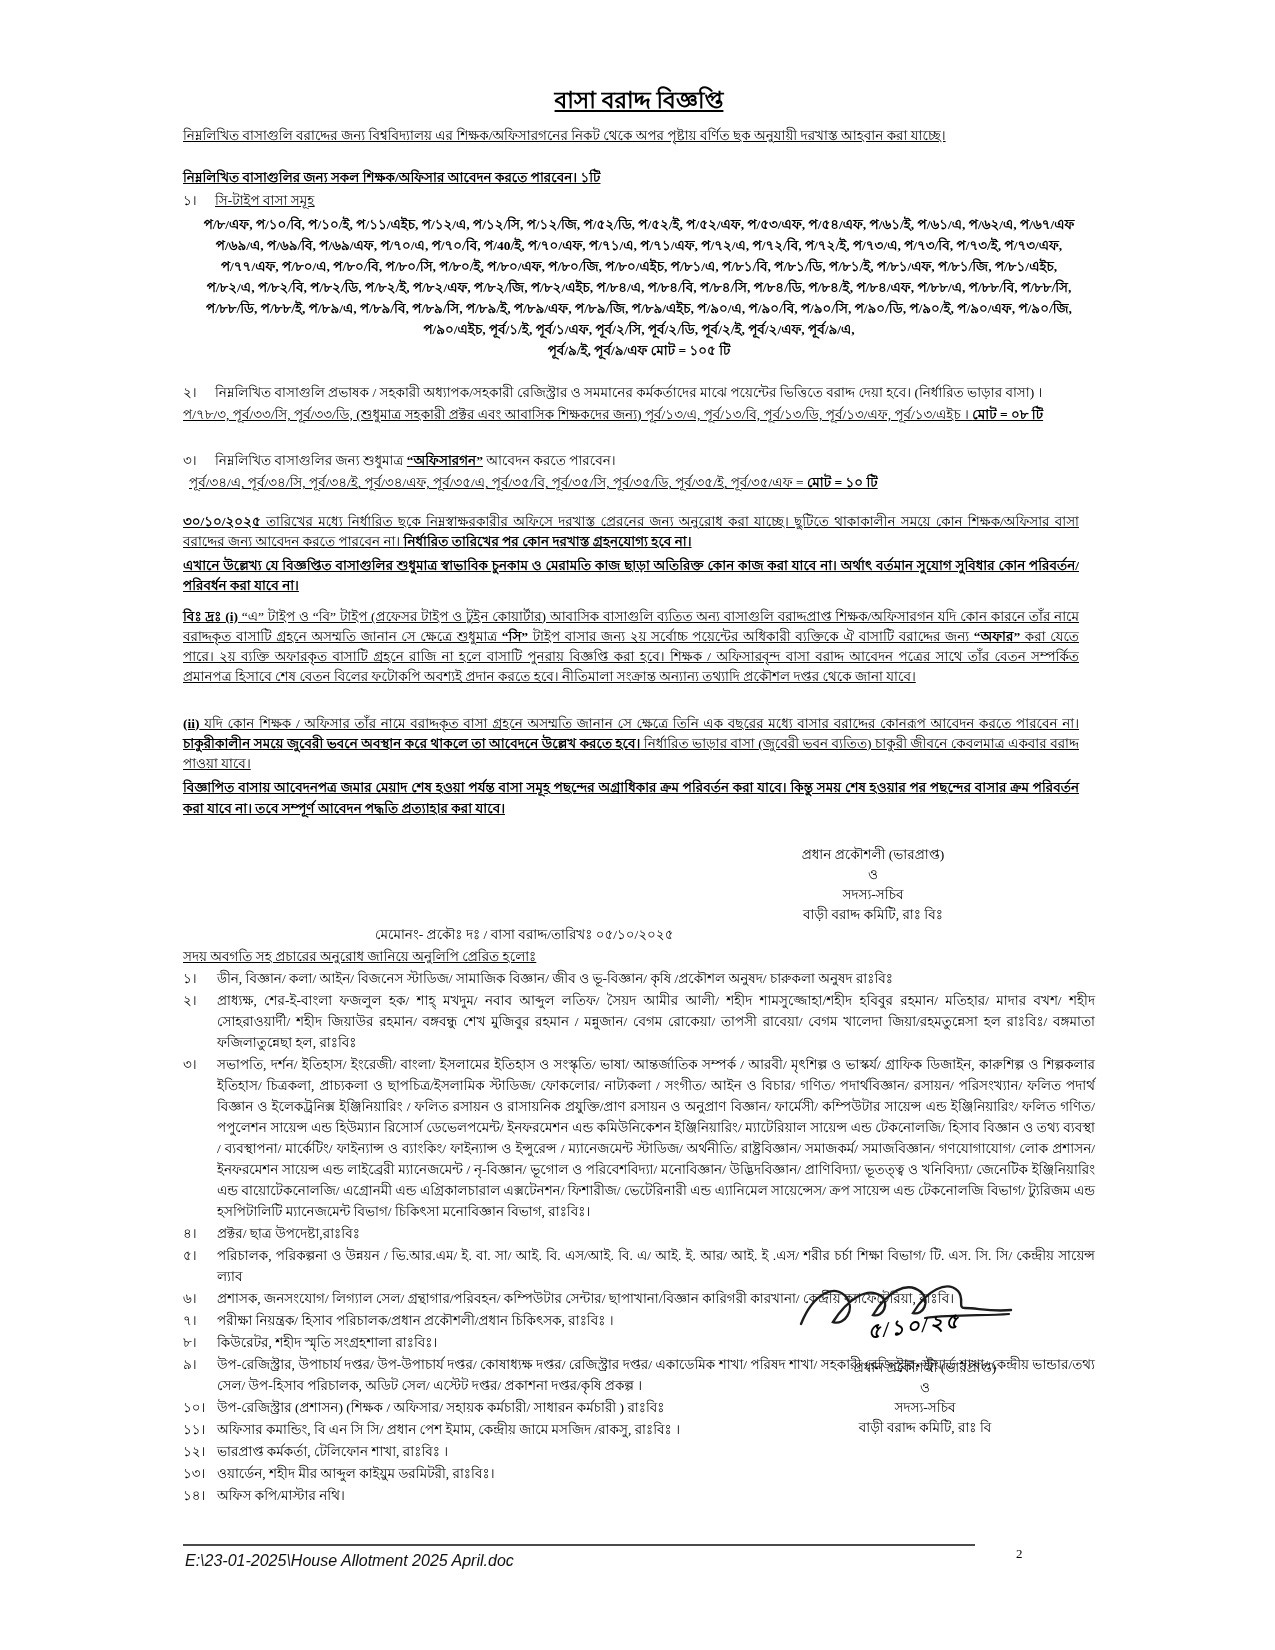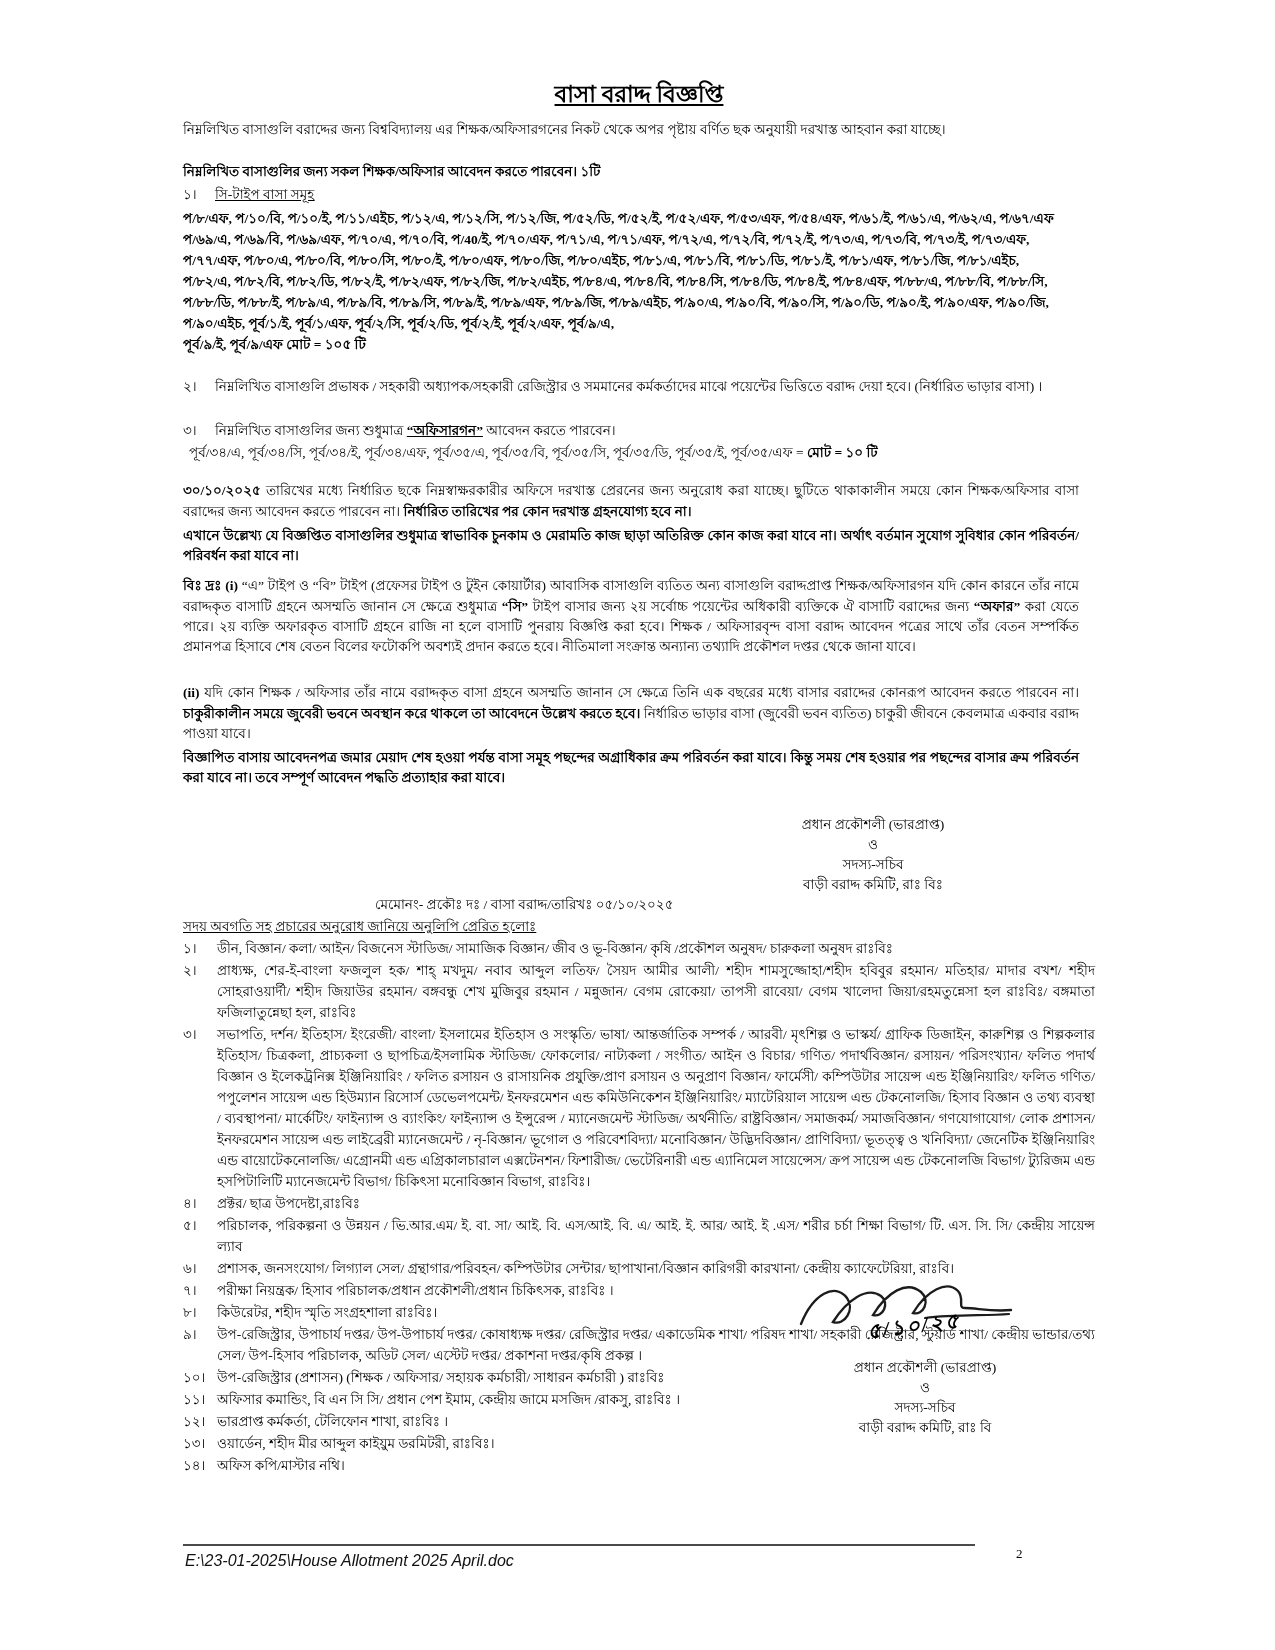--- a/index.html
+++ b/index.html
@@ -7,38 +7,38 @@
     position:relative;
     width:1275px; height:1650px;
     margin:0 auto;
     background:#ffffff;
     color:#000;
     font-family:"Liberation Serif","DejaVu Serif",serif;
     font-size:13.5px;
     line-height:1.5;
     overflow:hidden;
   }
-  .content { position:absolute; left:183px; top:80px; width:912px; }
+  .content { position:absolute; left:183px; top:86px; width:912px; }
 
   .title {
     text-align:center; font-size:23px; font-weight:bold;
     text-decoration:underline; margin:0 0 10px 0; line-height:1.3;
   }
-  .para { margin:0 16px 4px 0; text-align:justify; }
+  .para { margin:0 16px 4px 0; text-align:justify;text-decoration:underline; }
   .intro { margin-bottom:22px; }
   .b { font-weight:bold; }
   .u { text-decoration:underline; }
 
   .eligible { font-weight:bold; margin-bottom:3px; }
 
   .sec-head { display:flex; margin-bottom:2px; }
   .sec-num { flex:0 0 32px; }
   .sec-body { flex:1; }
 
-  .house-list { font-weight:bold; line-height:21px; margin-bottom:0; }
+  .house-list { font-weight:bold; line-height:21px; margin-bottom:0;text-align:center; }
   .house-list div { white-space:nowrap; }
 
   .gap-lg { height:22px; }
   .gap-md { height:14px; }
   .gap-sm { height:6px; }
 
   .sign-top {
     width:260px; margin-left:auto; margin-right:92px;
     text-align:center; line-height:20px; margin-top:26px;
   }
@@ -99,20 +99,21 @@
       <div>প/৯০/এইচ, পূর্ব/১/ই, পূর্ব/১/এফ, পূর্ব/২/সি, পূর্ব/২/ডি, পূর্ব/২/ই, পূর্ব/২/এফ, পূর্ব/৯/এ,</div>
       <div><span>পূর্ব/৯/ই, পূর্ব/৯/এফ  </span><span class="b">মোট = ১০৫ টি</span></div>
     </div>
 
     <div class="gap-lg"></div>
 
     <div class="sec-head">
       <span class="sec-num">২।</span>
       <span class="sec-body">নিম্নলিখিত বাসাগুলি প্রভাষক / সহকারী অধ্যাপক/সহকারী রেজিস্ট্রার ও সমমানের কর্মকর্তাদের মাঝে পয়েন্টের ভিত্তিতে বরাদ্দ দেয়া হবে। (নির্ধারিত ভাড়ার বাসা) ।</span>
     </div>
+    <div class="para"><span>প/৭৮/৩, পূর্ব/৩৩/সি, পূর্ব/৩৩/ডি, (শুধুমাত্র সহকারী প্রক্টর এবং আবাসিক শিক্ষকদের জন্য) পূর্ব/১৩/এ, পূর্ব/১৩/বি, পূর্ব/১৩/ডি, পূর্ব/১৩/এফ, পূর্ব/১৩/এইচ ।  </span><span class="b">মোট = ০৮ টি</span></div>
 
     <div class="gap-lg"></div>
 
     <div class="sec-head">
       <span class="sec-num">৩।</span>
       <span class="sec-body"><span>নিম্নলিখিত বাসাগুলির জন্য শুধুমাত্র </span><span class="b u">“অফিসারগন”</span><span>  আবেদন করতে পারবেন।</span></span>
     </div>
     <div class="para" style="padding-left:6px;"><span>পূর্ব/৩৪/এ, পূর্ব/৩৪/সি, পূর্ব/৩৪/ই, পূর্ব/৩৪/এফ, পূর্ব/৩৫/এ, পূর্ব/৩৫/বি, পূর্ব/৩৫/সি, পূর্ব/৩৫/ডি, পূর্ব/৩৫/ই, পূর্ব/৩৫/এফ = </span><span class="b">মোট =  ১০ টি</span></div>
 
     <div class="gap-md"></div>

